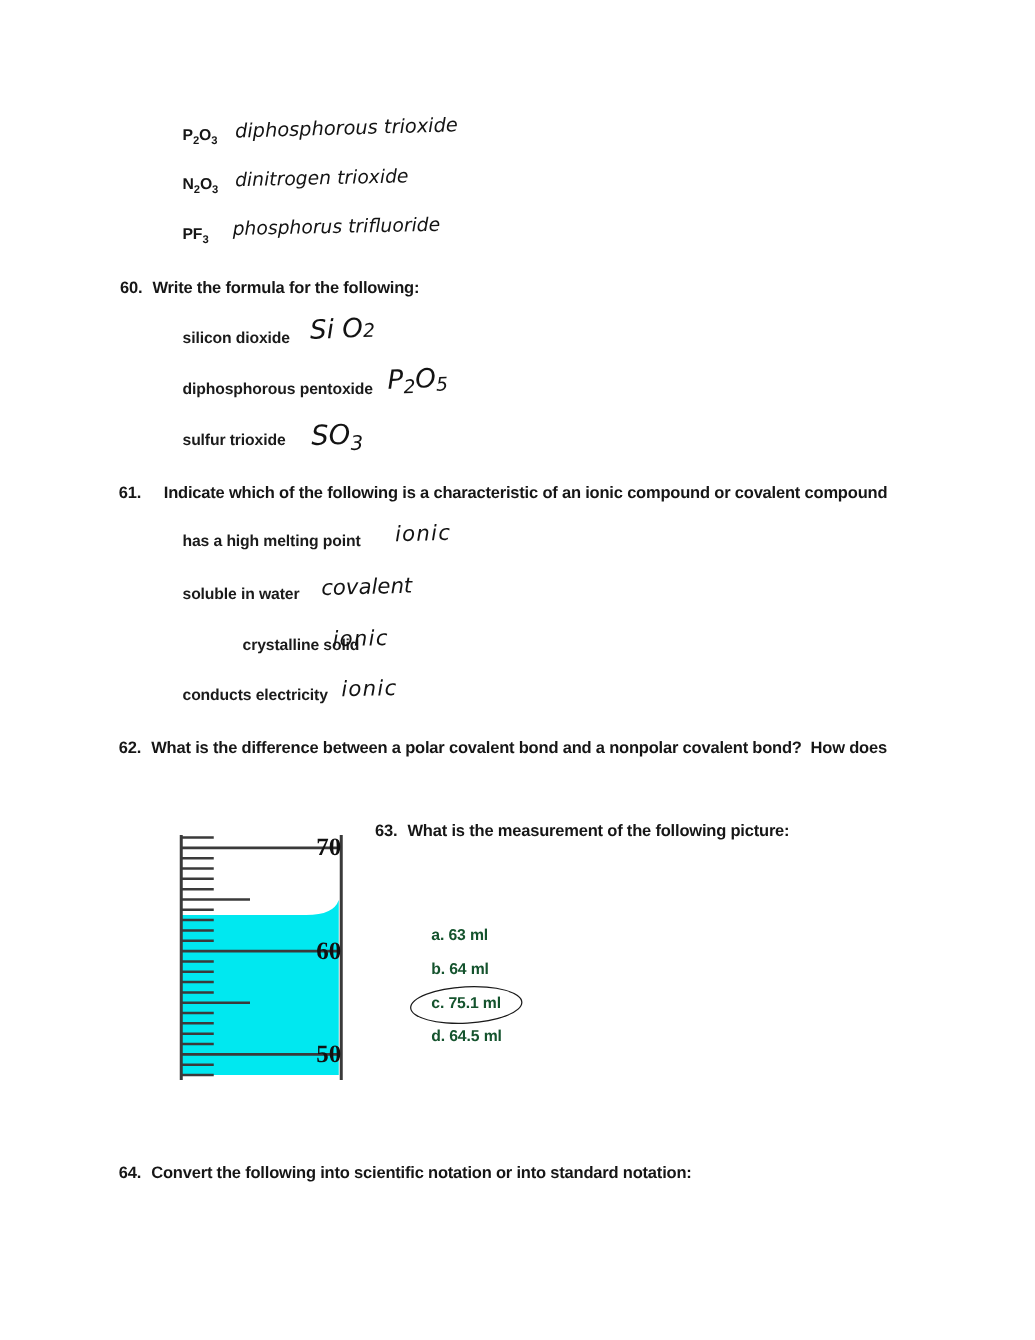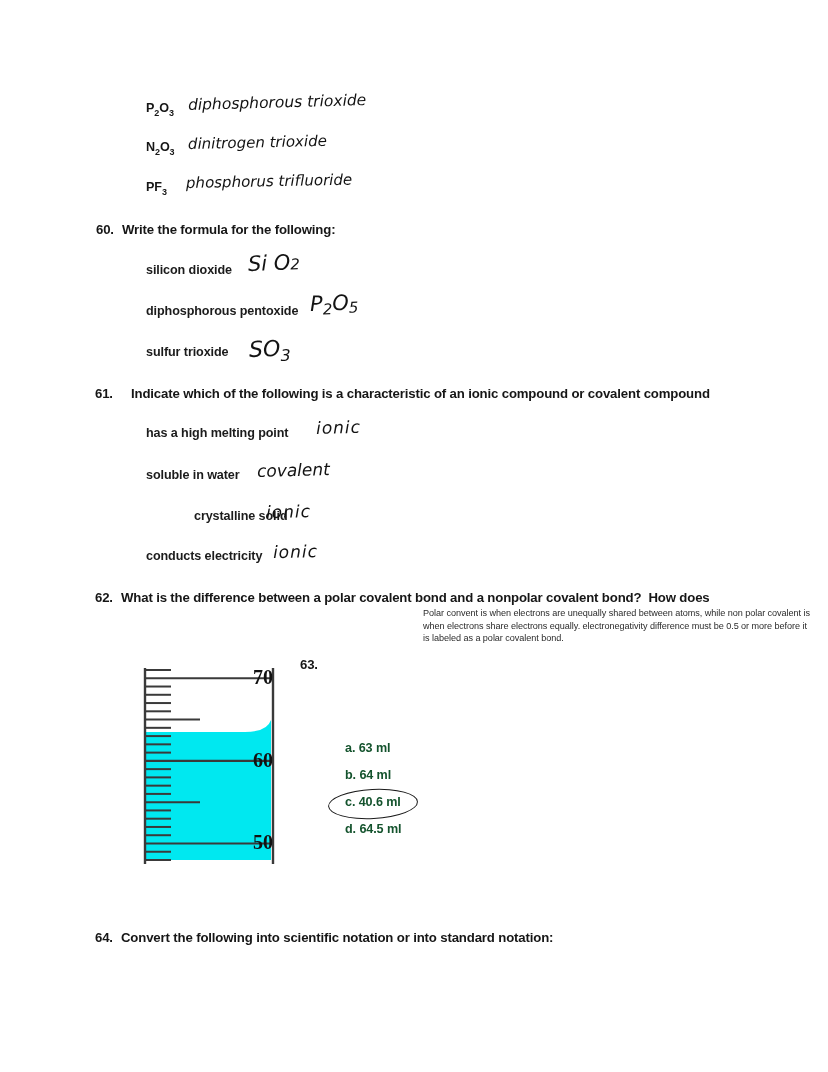--- a/index.html
+++ b/index.html
@@ -121,23 +121,23 @@
 
   <div class="abs sub" style="left:146px; top:509px;margin-left:48px;">crystalline solid</div>
   <div class="abs hand" style="left:266px; top:502px; font-size:17px; transform:rotate(-1.2deg); letter-spacing:1px;">ionic</div>
 
   <div class="abs sub" style="left:146px; top:549px;">conducts electricity</div>
   <div class="abs hand" style="left:273px; top:542px; font-size:17px; transform:rotate(-1.2deg); letter-spacing:1px;">ionic</div>
 
   <div class="abs qtext" style="left:95px; top:590px;">62.</div>
   <div class="abs qtext" style="left:121px; top:590px;">What is the difference between a polar covalent bond and a nonpolar covalent bond?  How does</div>
 
-  <div class="typed-answer" style="left:423px; top:607px;">Polar convent is when electrons are unequally shared between atoms, while non polar covalent is when electrons share electrons equally. electronegativity difference must be 0.5 or more before it is labeled as a polar covalent bond.</div>
 
   <div class="abs qtext" style="left:300px; top:657px;">63.</div>
+  <div class="abs qtext" style="left:326px; top:657px;">What is the measurement of the following picture:</div>
 
   <svg id="cylinder" style="left:138px; top:666px;" width="146" height="200" viewBox="0 0 146 200">
     <g id="cyl-group">
         <path d="M 7 65.95652173913044 L 107 65.95652173913044 Q 129 65.95652173913044 133 53.95652173913044 L 133 194 L 7 194 Z" fill="#00E8F0"></path>
         <line x1="7" y1="194" x2="33" y2="194" stroke="#3a3a3a" stroke-width="2"></line>
         <line x1="7" y1="185.7391304347826" x2="33" y2="185.7391304347826" stroke="#3a3a3a" stroke-width="2"></line>
         <line x1="7" y1="177.47826086956522" x2="133" y2="177.47826086956522" stroke="#3a3a3a" stroke-width="2.2"></line>
         <line x1="7" y1="169.2173913043478" x2="33" y2="169.2173913043478" stroke="#3a3a3a" stroke-width="2"></line>
         <line x1="7" y1="160.95652173913044" x2="33" y2="160.95652173913044" stroke="#3a3a3a" stroke-width="2"></line>
         <line x1="7" y1="152.69565217391303" x2="33" y2="152.69565217391303" stroke="#3a3a3a" stroke-width="2"></line>
@@ -162,21 +162,21 @@
         <line x1="7" y1="2" x2="7" y2="198" stroke="#3a3a3a" stroke-width="2.4"></line>
         <line x1="135" y1="2" x2="135" y2="198" stroke="#3a3a3a" stroke-width="2.4"></line>
         <text x="115" y="18.26086956521739" font-family="&quot;Liberation Serif&quot;, serif" font-size="20" font-weight="bold" fill="#111">70</text>
         <text x="115" y="100.8695652173913" font-family="&quot;Liberation Serif&quot;, serif" font-size="20" font-weight="bold" fill="#111">60</text>
         <text x="115" y="183.47826086956522" font-family="&quot;Liberation Serif&quot;, serif" font-size="20" font-weight="bold" fill="#111">50</text>
       </g>
   </svg>
 
   <div class="choice" style="left:345px; top:741px;">a. 63 ml</div>
   <div class="choice" style="left:345px; top:768px;">b. 64 ml</div>
-  <div class="choice" style="left:345px; top:795px;">c. 40.6 ml</div>
+  <div class="choice" style="left:345px; top:795px;">c. 75.1 ml</div>
   <div class="choice" style="left:345px; top:822px;">d. 64.5 ml</div>
 
   <div class="circle-mark" style="left:328px; top:789px; width:88px; height:28px;"></div>
 
   <div class="abs qtext" style="left:95px; top:930px;">64.</div>
   <div class="abs qtext" style="left:121px; top:930px;">Convert the following into scientific notation or into standard notation:</div>
 
 </div>
 
 </body></html>

